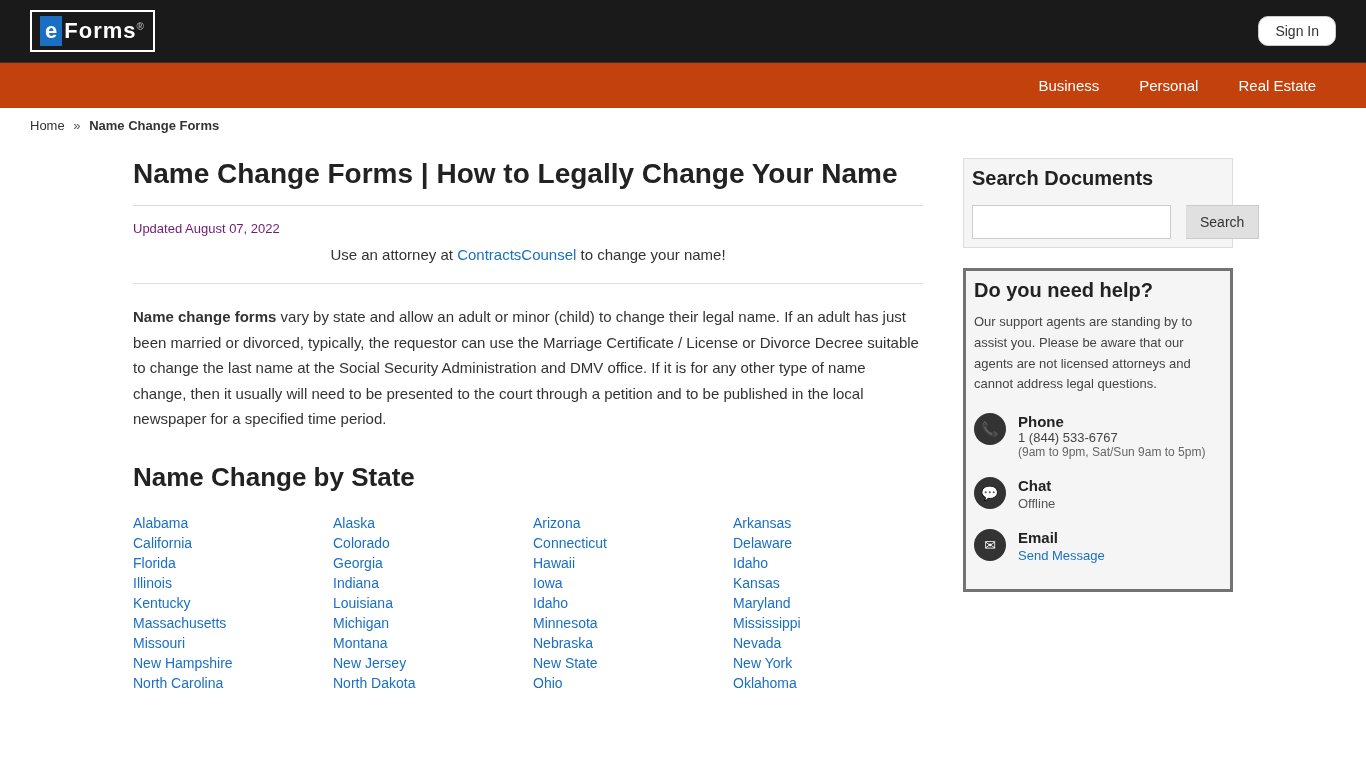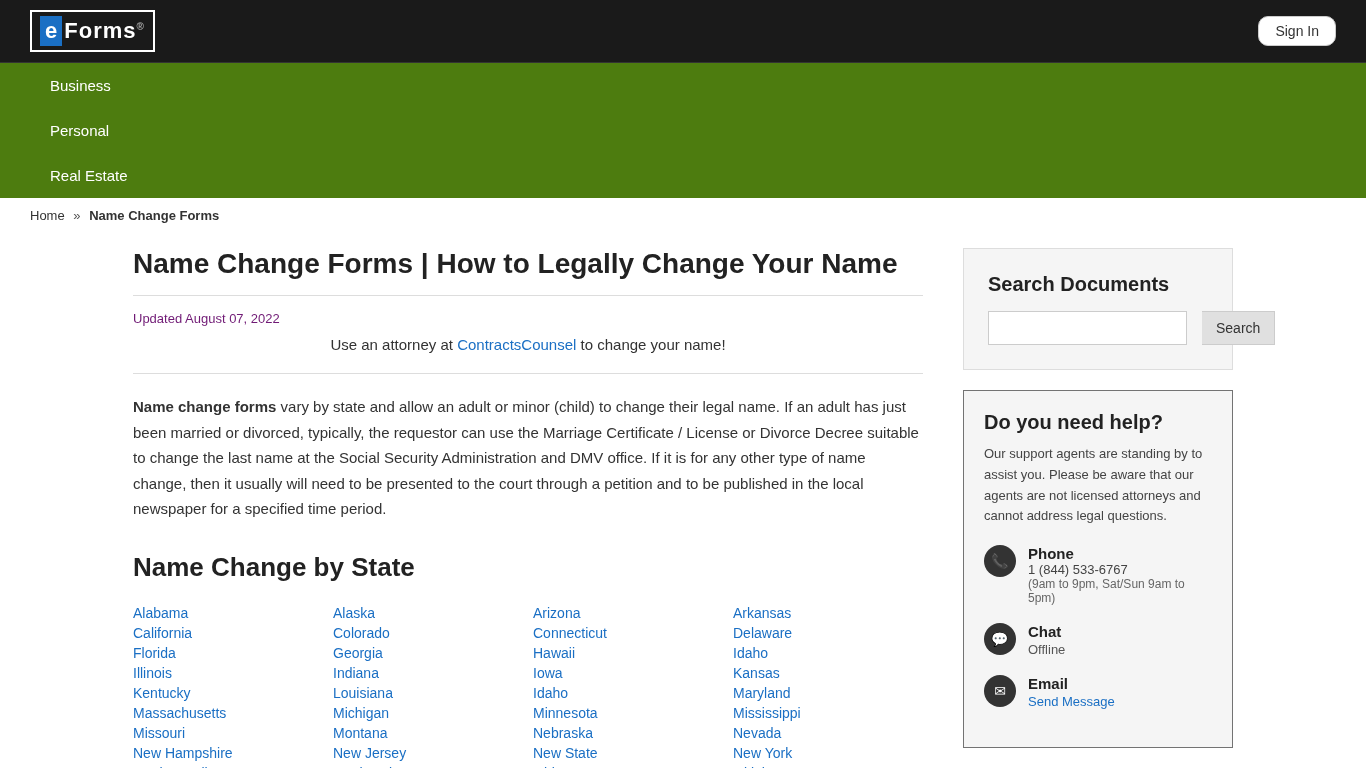--- a/index.html
+++ b/index.html
@@ -49,26 +49,25 @@
     #sign-in-btn {
       background: #fff;
       color: #333;
       border: 1px solid #ccc;
       padding: 6px 16px;
       font-size: 14px;
       cursor: pointer;
       border-radius: 10px;
     }
     #nav-bar {
-      background: #4d7c0f;
+      background: #c2410c;
       border-top: 1px solid #333;
       display: flex;
       justify-content: flex-end;
       padding: 0 30px;
-      flex-direction: column;
     }
     .nav-item {
       color: #fff;
       padding: 14px 20px;
       font-size: 15px;
       cursor: pointer;
       text-decoration: none;
       display: inline-block;
     }
 
@@ -155,21 +154,21 @@
       text-decoration: none;
       font-size: 14px;
       padding: 2px 0;
       display: block;
     }
 
     
     #search-box {
       background: #f5f5f5;
       border: 1px solid #ddd;
-      padding: 24px;
+      padding: 8px;
       margin-top: 15px;
       margin-bottom: 20px;
     }
     #search-title {
       font-size: 20px;
       font-weight: bold;
       color: #222;
       margin-bottom: 15px;
     }
     #search-form {
@@ -188,22 +187,22 @@
       border: 1px solid #ccc;
       border-left: none;
       padding: 8px 14px;
       font-size: 14px;
       cursor: pointer;
       color: #333;
     }
 
     #help-box {
       background: #f5f5f5;
-      border: 1px solid #737373;
-      padding: 20px;
+      border: 3px solid #737373;
+      padding: 8px;
     }
     #help-title {
       font-size: 20px;
       font-weight: bold;
       color: #222;
       margin-bottom: 10px;
     }
     #help-desc {
       font-size: 13px;
       color: #444;

